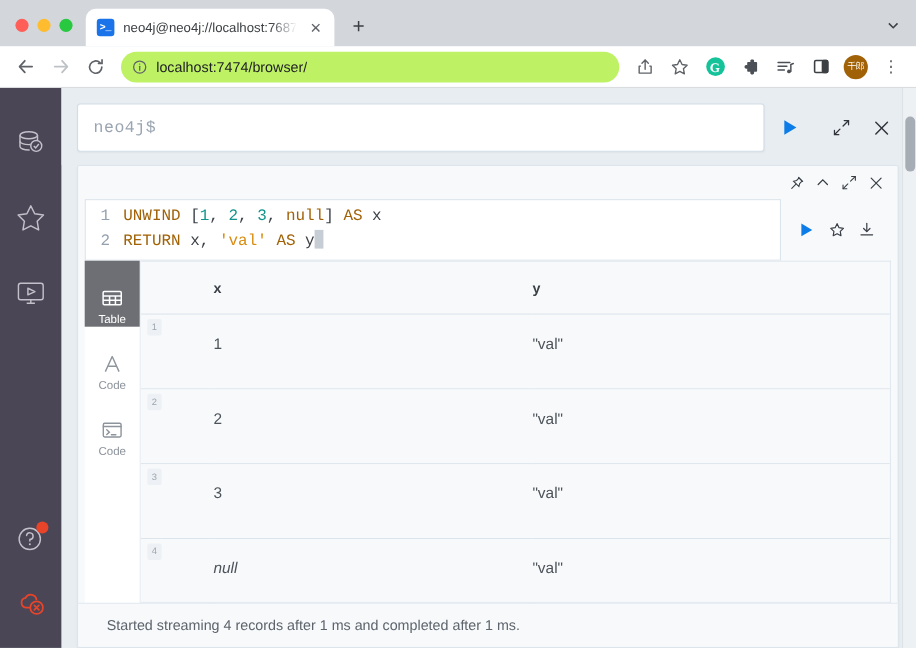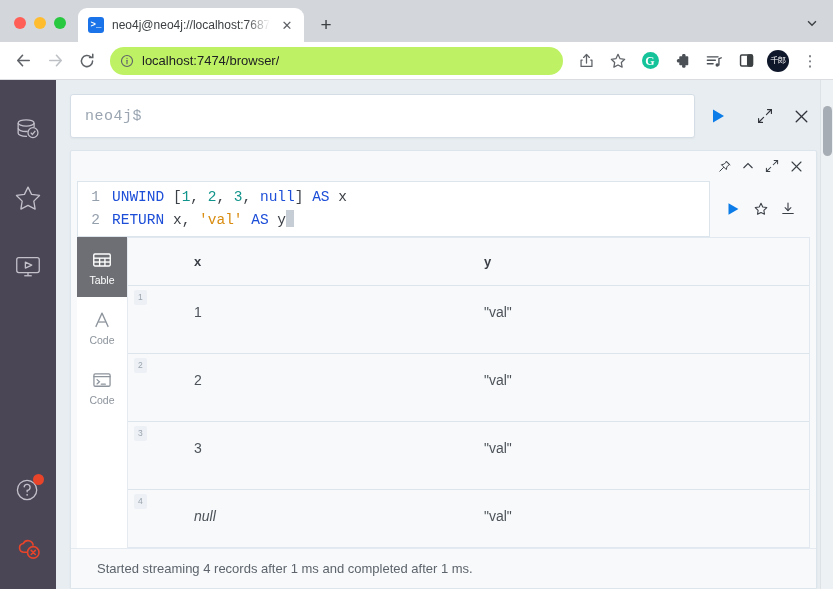--- a/index.html
+++ b/index.html
@@ -86,21 +86,21 @@
   }
   .tb-icon { width: 30px; height: 30px; display:flex; align-items:center; justify-content:center; flex:none; }
   .grammarly {
     width: 17px; height: 17px; border-radius: 50%;
     background: #15c39a; color: #fff; font-size: 12px; font-weight: bold;
     display: flex; align-items: center; justify-content: center;
     line-height: 1; font-family: "Liberation Serif", serif;
   }
   .avatar {
     width: 22px; height: 22px; border-radius: 50%;
-    background: #0f172a; color: #fff;
+    background: #a16207; color: #fff;
     font-size: 8px; display: flex; align-items: center; justify-content: center;
     letter-spacing: -0.5px;
   }
   .tb-dots { font-size: 15px; color:#5f6368; line-height: 1; }
 
   
   .app {
     position: absolute; top: 80px; left: 0;
     width: 833px; height: 509px;
     display: flex; background: #e8edf2;
@@ -182,21 +182,21 @@
   }
   .code-line {
     font-family: "Liberation Mono", monospace;
     font-size: 14.5px; line-height: 23px; white-space: pre;
     display: flex;
   }
   .lineno {
     width: 34px; text-align: right; color: #95a0ad;
     padding-right: 12px; flex: none; user-select: none;
   }
-  .kw { color: #1d4ed8; }
+  .kw { color: #a16207; }
   .num { color: #11948b; }
   .str { color: #d98c10; }
   .pn { color: #3b3f46; }
   .var { color: #3b3f46; }
   .caret {
     display: inline-block; width: 8px; height: 17px;
     background: #c6cdd4; vertical-align: -3px;
   }
   .editor-side {
     width: 100px; flex: none;
@@ -210,21 +210,21 @@
     flex: 1; display: flex; min-height: 0;
     padding: 0 6px 0 6px;
   }
   .viewtabs {
     width: 51px; flex: none; background: #fff;
     display: flex; flex-direction: column; align-items: stretch;
     border-right: 1px solid #e4eaf0;
   }
   .viewtab {
     height: 60px; display: flex; flex-direction: column;
-    align-items: center; justify-content: center; gap: 3px;
+    align-items: center; justify-content: flex-end; gap: 3px;
     color: #8d949c; font-size: 10.5px;
   }
   .viewtab.active { background: #6d6f74; color: #fff; }
 
   .table-wrap {
     flex: 1; min-width: 0; background: #f7f9fb;
     border: 1px solid #e1e8ef; border-left: none;
     overflow: hidden; position: relative;
   }
   table.rtable { width: 100%; border-collapse: collapse; table-layout: fixed; }

